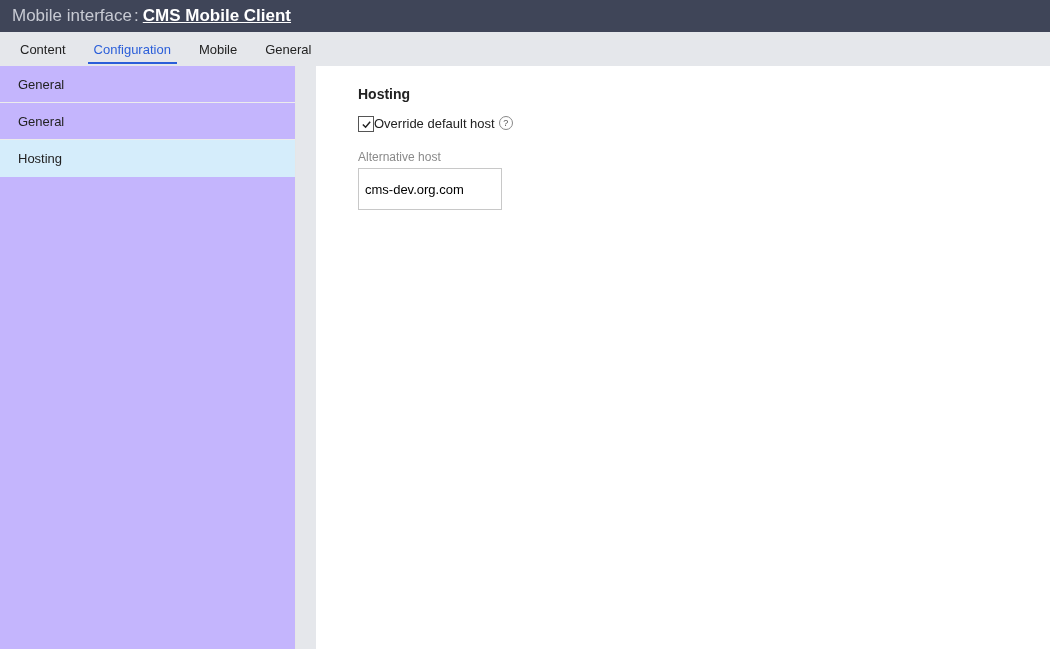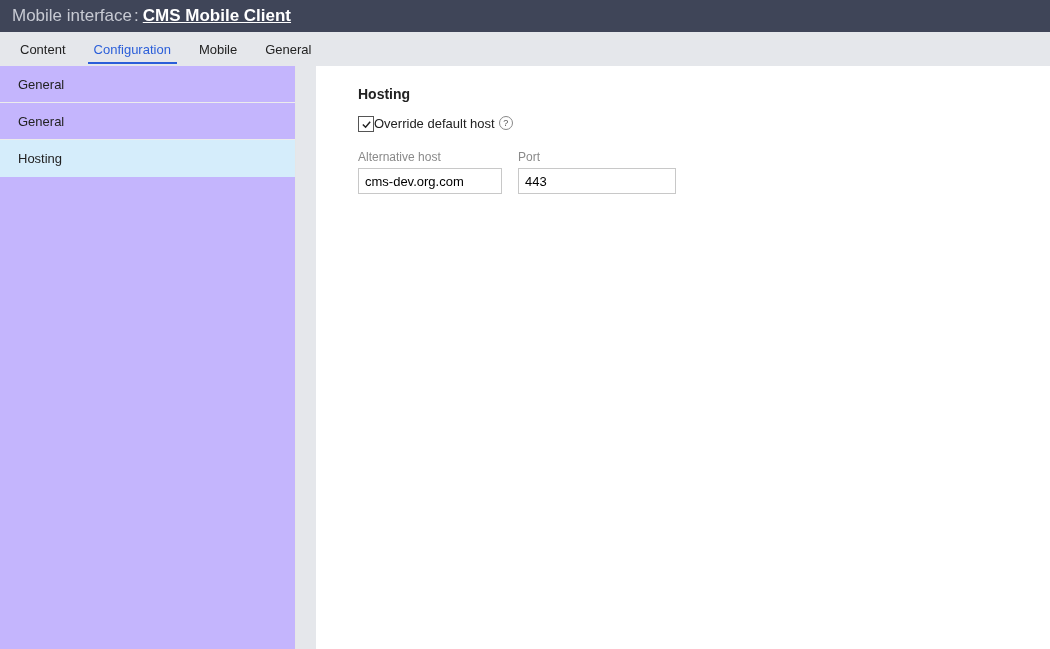--- a/index.html
+++ b/index.html
@@ -134,21 +134,21 @@
       gap: 16px;
     }
     .field-group { display: flex; flex-direction: column; }
     .field-label {
       color: #8a8a8a;
       font-size: 12px;
       margin-bottom: 4px;
     }
     .text-input {
       border: 1px solid #c8c8c8;
-      padding: 4px 6px;
+      padding: 20px 6px;
       font-size: 13px;
       height: 26px;
       outline: none;
       font-family: inherit;
     }
     .input-host { width: 144px; }
     .input-port { width: 158px; }
   </style>
 </head>
 <body>
@@ -193,20 +193,16 @@
       </div>
       <span class="checkbox-label">Override default host</span>
       <span class="help-icon">?</span>
     </div>
 
     <div class="fields-row">
       <div class="field-group">
         <span class="field-label">Alternative host</span>
         <input type="text" class="text-input input-host" value="cms-dev.org.com" style="">
       </div>
-      <div class="field-group">
-        <span class="field-label">Port</span>
-        <input type="text" class="text-input input-port" value="443" style="">
-      </div>
     </div>
   </div>
 
 </div>
 
 </body></html>

